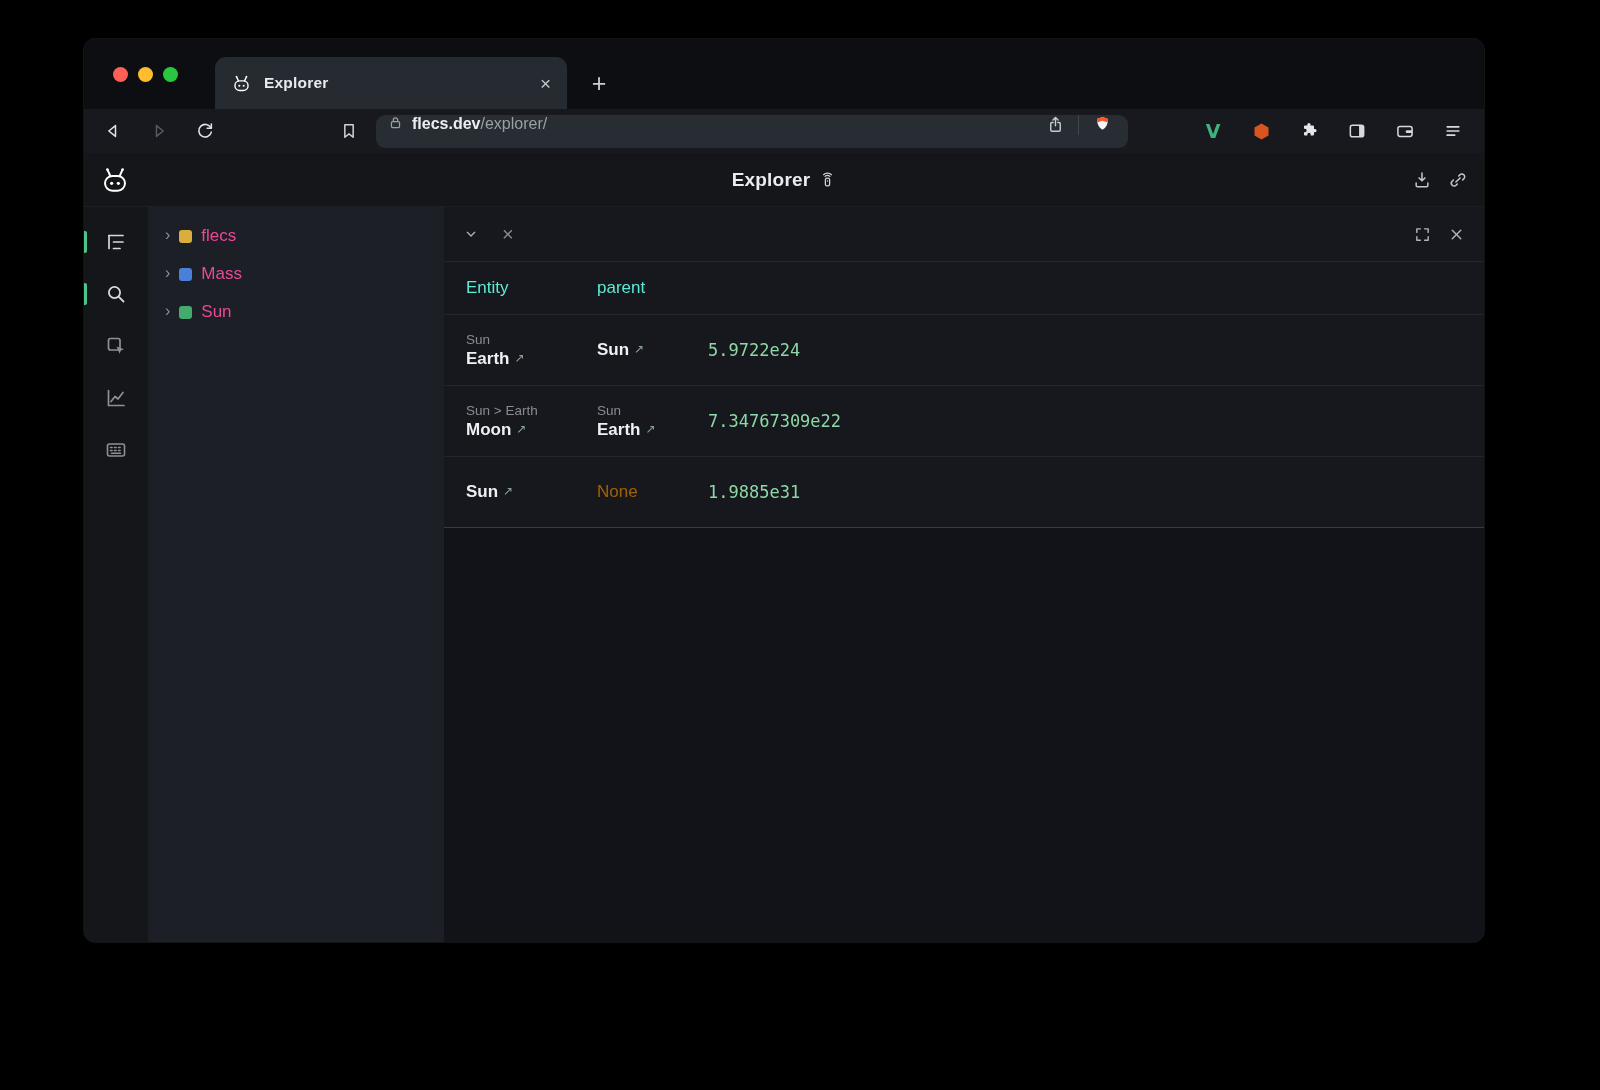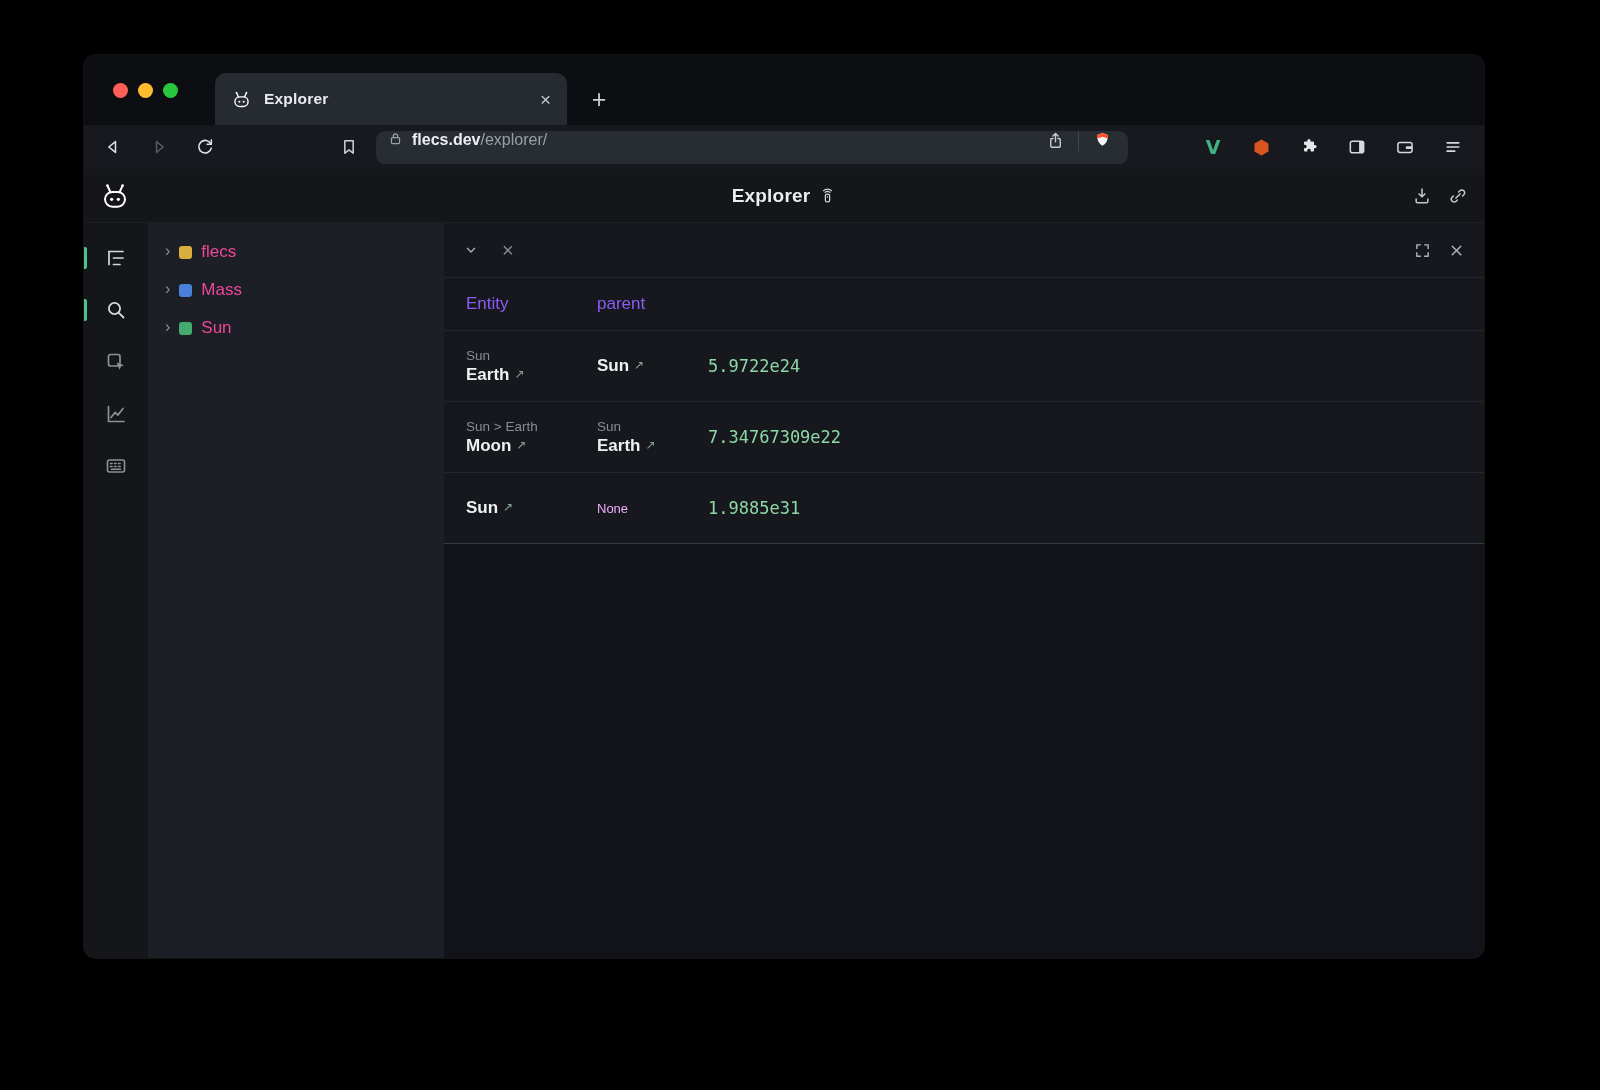--- a/index.html
+++ b/index.html
@@ -1,19 +1,19 @@
 <!DOCTYPE html>
 <html><head>
 <meta charset="utf-8">
 <style>
   * { margin:0; padding:0; box-sizing:border-box; }
   html,body { width:1600px; height:1090px; background:#000; overflow:hidden;
               font-family:"Liberation Sans", sans-serif; }
 
-  .window { position:absolute; left:84px; top:55px; width:1400px; height:903px;
+  .window { position:absolute; left:84px; top:39px; width:1400px; height:903px;
             background:#121419; border-radius:11px; overflow:hidden;
             outline:1px solid rgba(255,255,255,0.08); }
 
   
   .tabstrip { position:relative; height:70px; background:#0c0e12; }
   .traffic { position:absolute; left:29px; top:28px; display:flex; gap:10px; }
   .light { width:15px; height:15px; border-radius:50%; }
   .light.red { background:#ff5f57; } .light.yellow { background:#febc2e; } .light.green { background:#29c73f; }
 
   .tab { position:absolute; left:131px; bottom:0; width:352px; height:52px;
@@ -85,29 +85,29 @@
   .query-code { font-family:"DejaVu Sans Mono", monospace; font-size:18px; white-space:pre; }
   .q-ident { color:#eceef1; font-weight:700; }
   .q-green { color:#7dc698; }
   .query-clear { color:#868b91; font-size:20px; margin-left:13px; line-height:1; }
   .qh-spacer { flex:1; }
   .qh-right { display:flex; align-items:center; gap:17px; color:#b2b6bc; }
 
   .results { background:#16181e; flex:none; }
   .tgrid { display:grid; grid-template-columns:131px 111px 1fr; padding-left:22px; }
   .thead { height:53px; align-items:center; border-bottom:1px solid #23262d; }
-  .thead .th { color:#8b5cf6; font-size:17px; }
+  .thead .th { color:#5eead4; font-size:17px; }
   .trow { border-bottom:1px solid #23262d; padding-top:11px; padding-bottom:11px; }
   .trow.last { border-bottom:1px solid #363c45; }
   .cell { display:flex; flex-direction:column; justify-content:center; min-height:48px; }
   .cell.single { justify-content:center; }
   .epath { color:#878c93; font-size:13.5px; margin-bottom:2px; white-space:pre; }
   .ename { color:#eef0f2; font-size:17px; font-weight:700; }
   .goto { color:#87a394; font-size:12px; margin-left:5px; position:relative; top:-2px; font-weight:400; }
-  .none-val { color:#f0abfc; font-size:13px; font-weight:400; }
+  .none-val { color:#a16207; font-size:17px; font-weight:400; }
   .mass-val { font-family:"DejaVu Sans Mono", monospace; font-size:17px; color:#8ed8a5; }
 
   .empty-area { flex:1; background:#111318; }
 </style>
 </head>
 <body>
 
 <div class="window">
 
   <div class="tabstrip">

